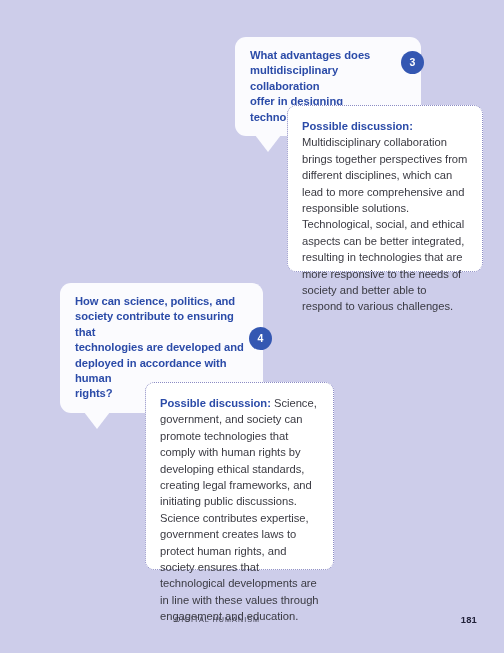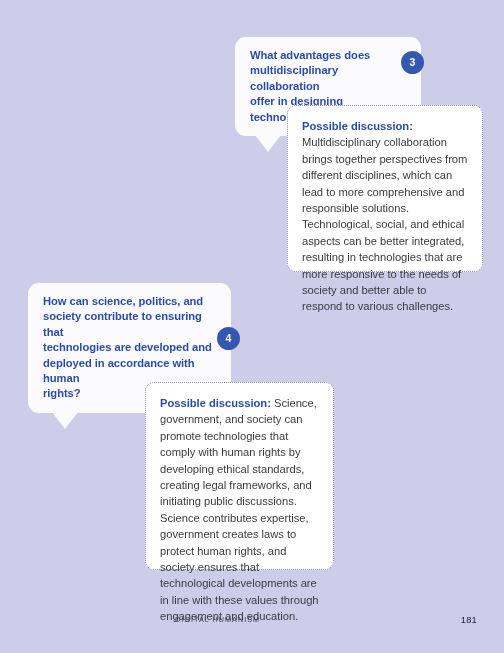--- a/index.html
+++ b/index.html
@@ -110,21 +110,21 @@
     font-size: 7.2px;
     letter-spacing: 1.05px;
     color: #3b3b4a;
     font-weight: normal;
   }
   .footer-page {
     position: absolute;
     right: 27px;
     top: -1px;
     font-size: 9.4px;
-    font-weight: normal;
+    font-weight: bold;
     color: #22223a;
     letter-spacing: 0.2px;
   }
 </style>
 </head>
 <body>
 
 <div class="page">
 
   <div class="qa-block" style="left:235px; top:37px; width:186px;">
@@ -138,21 +138,21 @@
       <span>3</span>
     </div>
   </div>
 
   <div class="disc-box" style="left:287px; top:105px; width:196px; height:167px;">
     <p class="disc-text">
       <span class="disc-label">Possible discussion:</span><span> Multidisciplinary collaboration brings together perspectives from different disciplines, which can lead to more comprehensive and responsible solutions. Technological, social, and ethical aspects can be better integrated, resulting in technologies that are more responsive to the needs of society and better able to respond to various challenges.</span>
     </p>
   </div>
 
-  <div class="qa-block" style="left:28px; top:283px; width:226px;">
+  <div class="qa-block" style="left:60px; top:283px; width:226px;">
     <div class="bubble" style="width:203px;">
       <p class="bubble-text">How can science, politics, and
 society contribute to ensuring that
 technologies are developed and
 deployed in accordance with human
 rights?</p>
       <div class="bubble-tail" style="left:24px; bottom:-16px;"></div>
     </div>
     <div class="badge" style="left:189px; top:44px;">
       <span>4</span>

